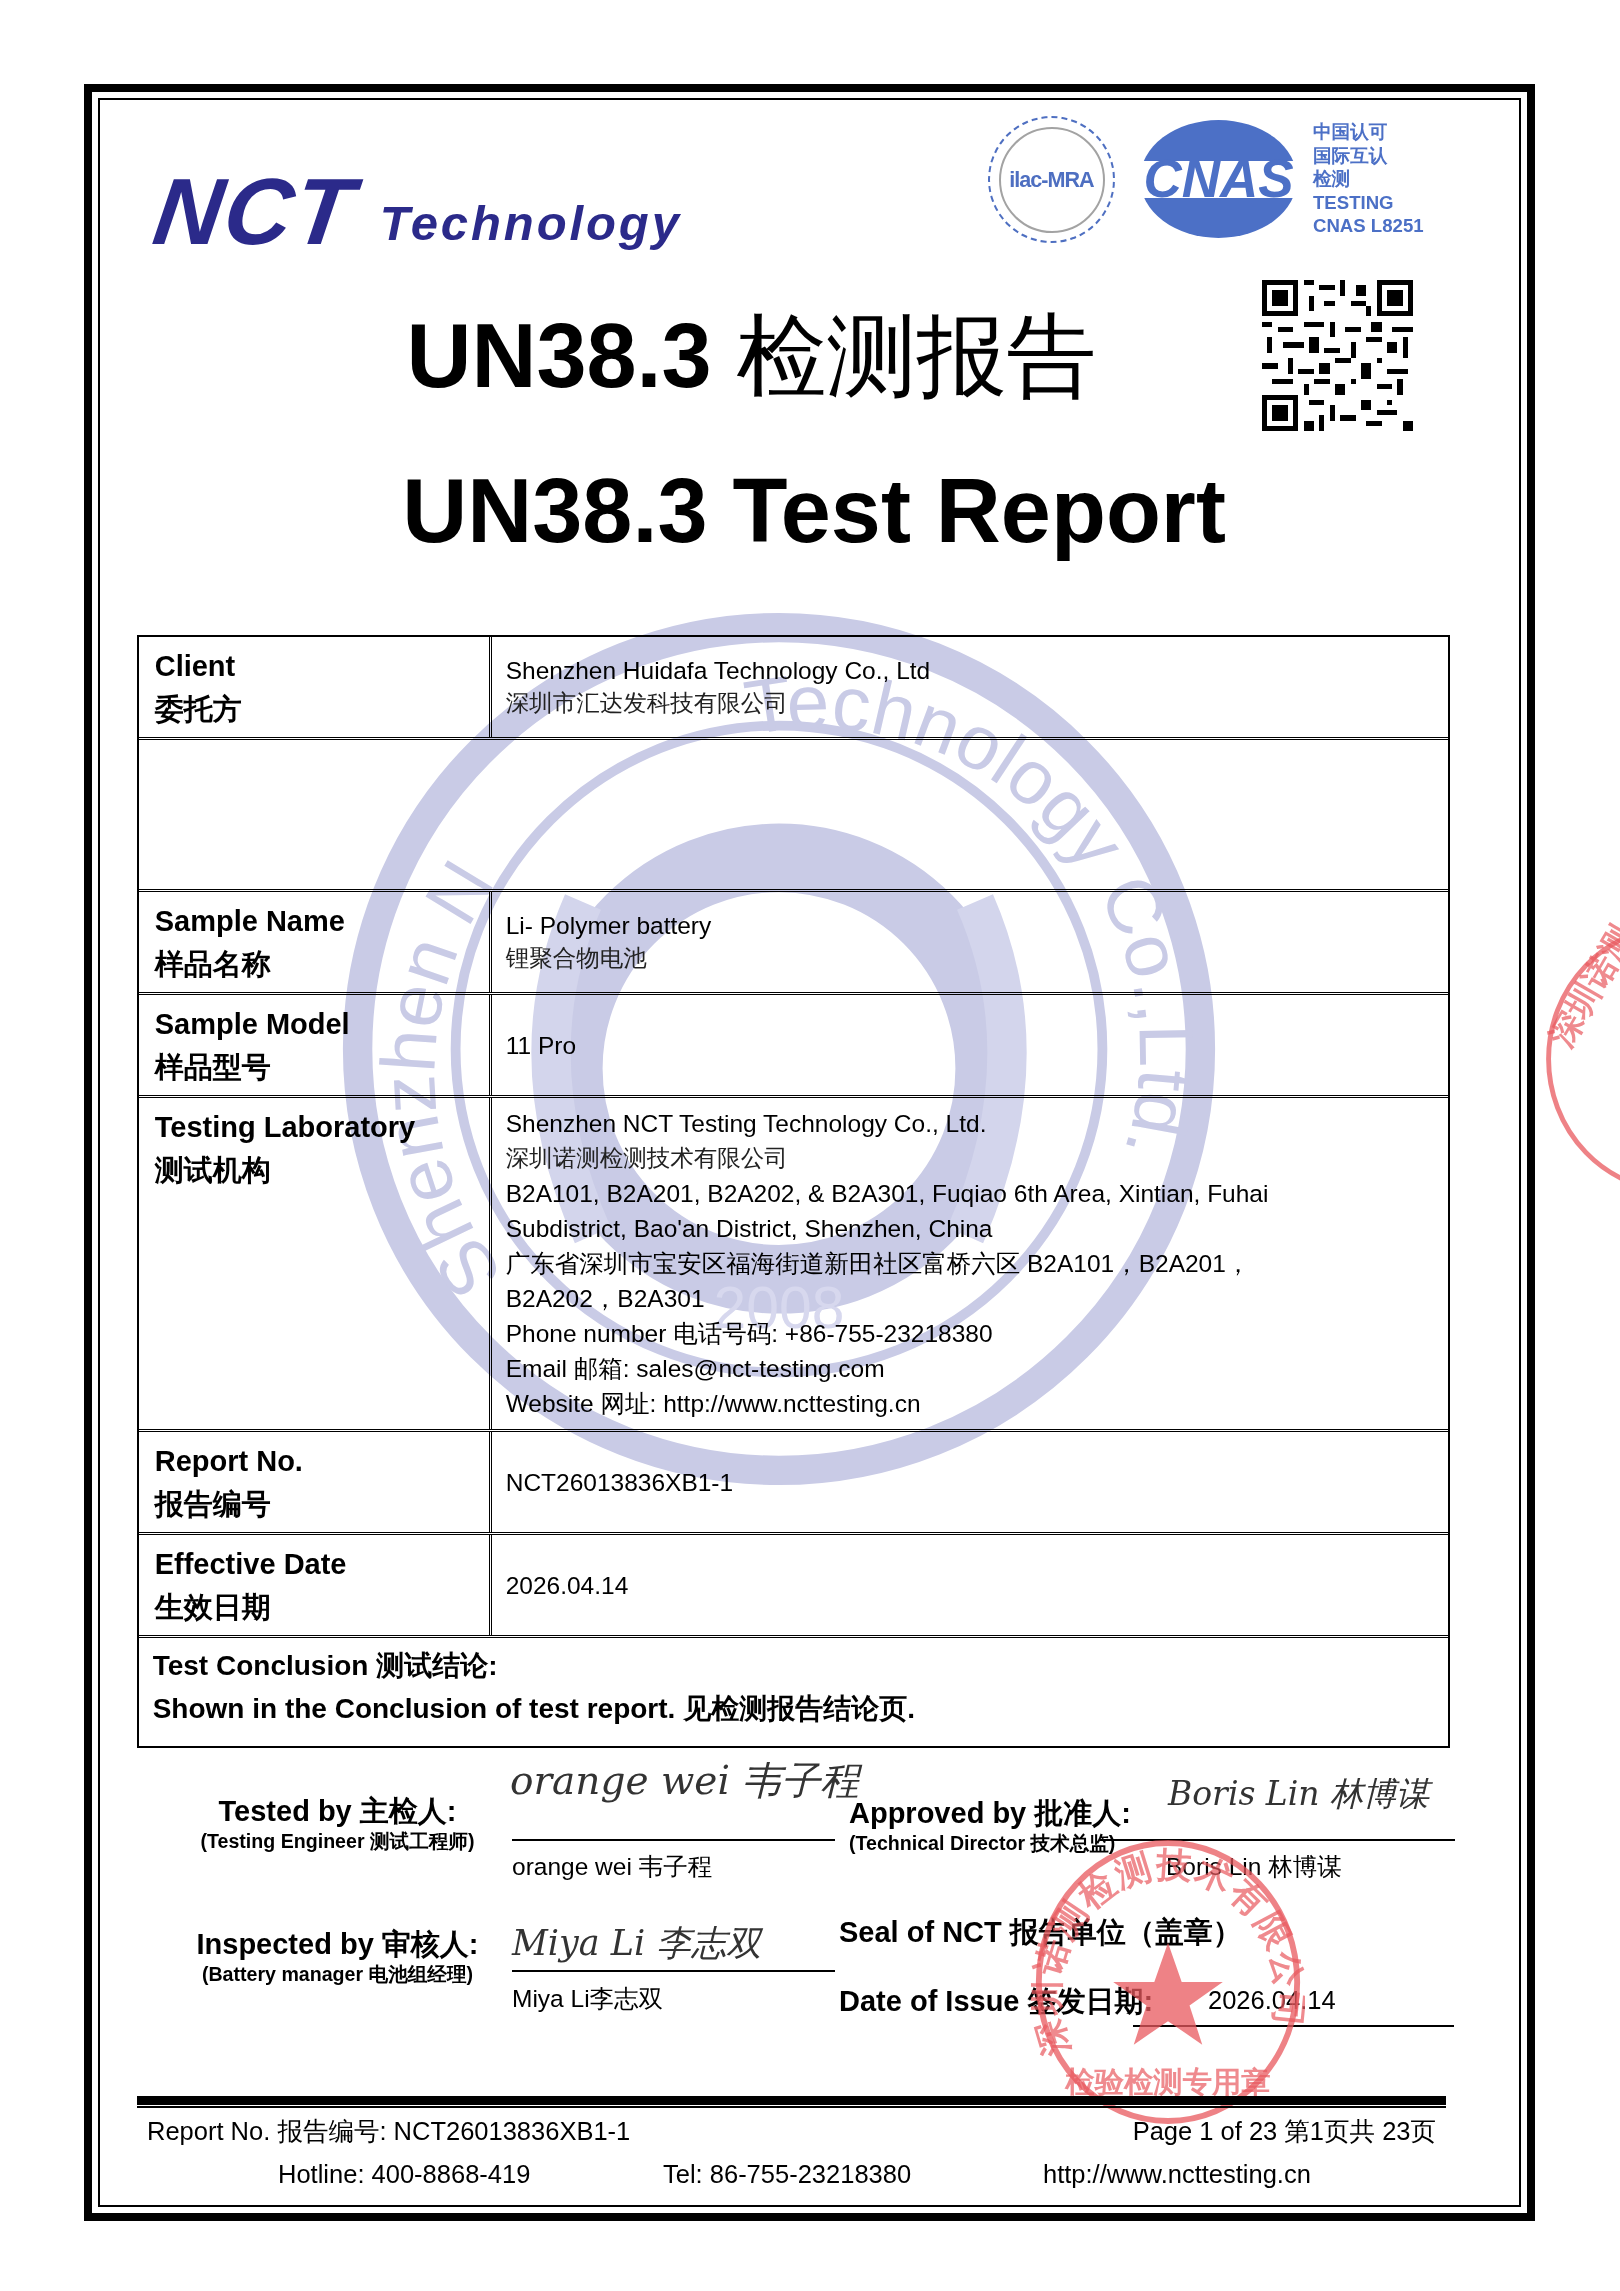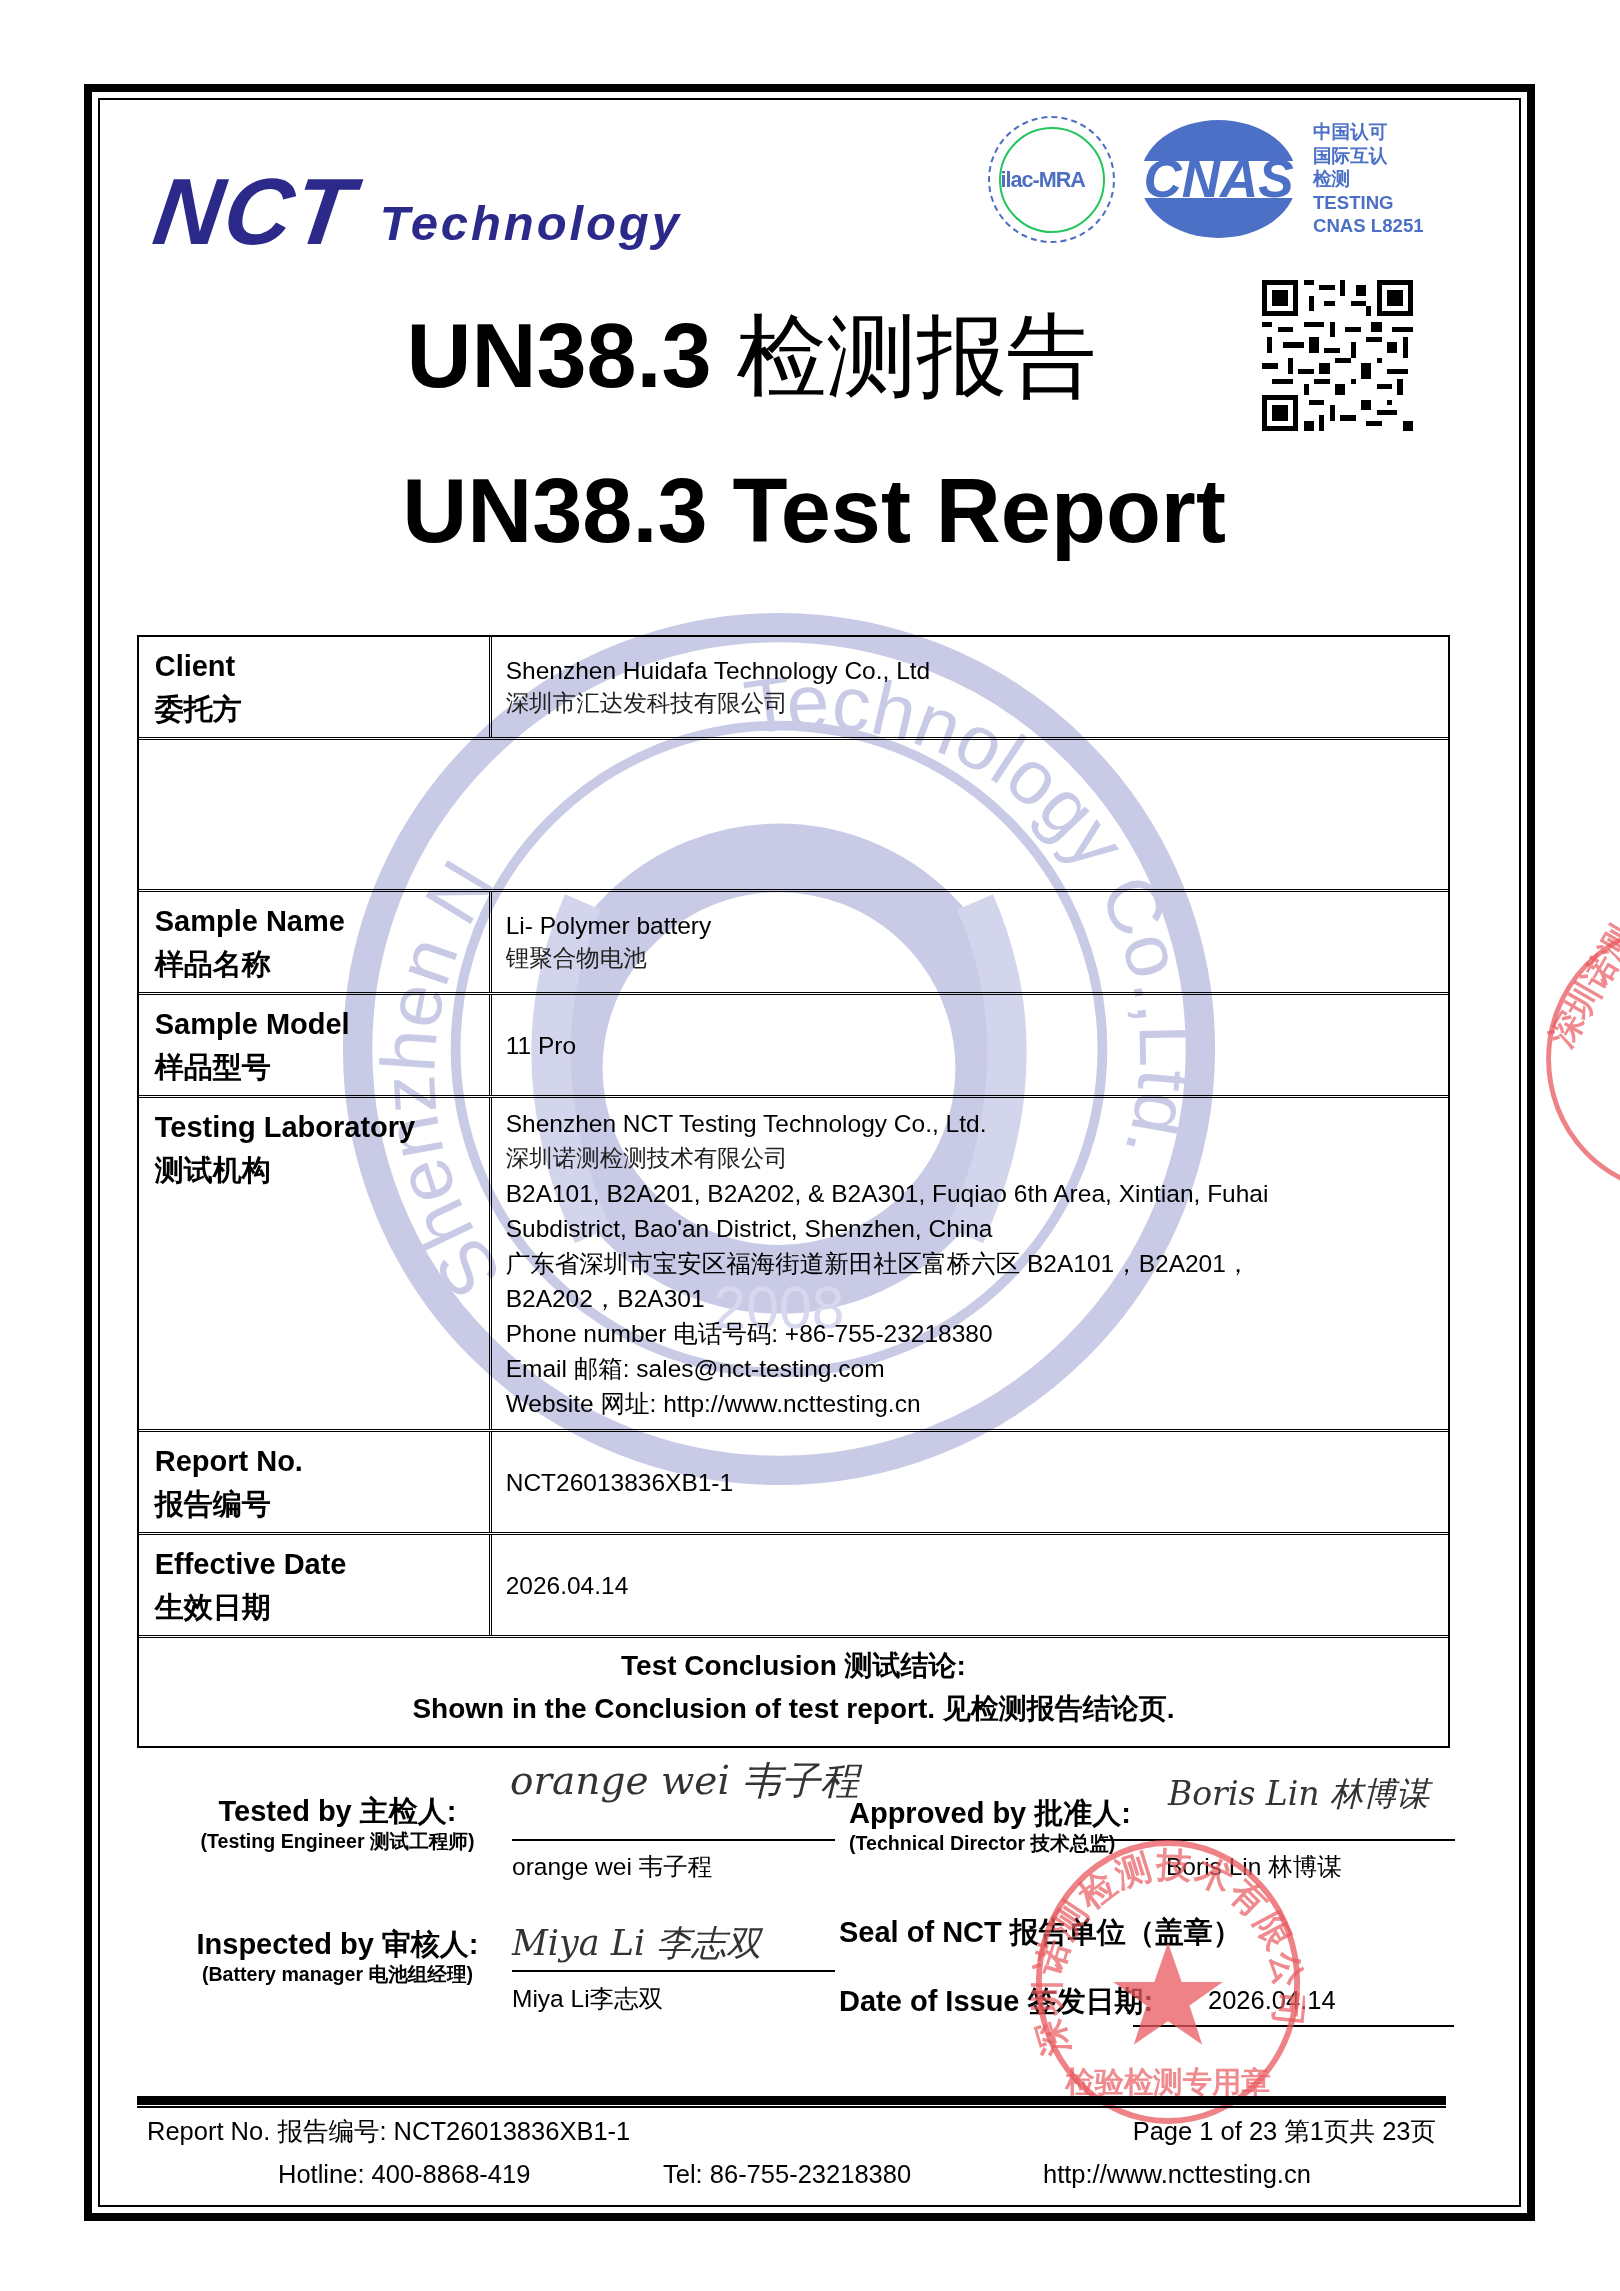--- a/index.html
+++ b/index.html
@@ -15,22 +15,22 @@
   
   .logo { position:absolute; left:155px; top:165px; display:flex; align-items:flex-end; }
   .logo-nct { font-family:"Liberation Sans", sans-serif; font-weight:900; font-style:italic;
               font-size:94px; color:#2b2a8a; letter-spacing:2px; line-height:1;
               transform:skewX(-8deg); position:relative; }
   .logo-tech { font-family:"Liberation Sans", sans-serif; font-weight:700; font-style:italic;
                font-size:49px; color:#2b2a8a; margin-left:25.5px; margin-bottom:7.8px; letter-spacing:2.9px; }
 
   .ilac { position:absolute; left:988px; top:116px; width:127px; height:127px; border-radius:50%;
           border:2.9px dashed #4e6fc1; box-sizing:border-box; display:flex; align-items:center; justify-content:center; }
-  .ilac-inner { width:102px; height:102px; border-radius:50%; border:2px solid #22c55e;
-                display:flex; align-items:center; }
+  .ilac-inner { width:102px; height:102px; border-radius:50%; border:2px solid #a3a3a3;
+                display:flex; align-items:center; justify-content:center; }
   .ilac-text { font-size:21.6px; font-weight:700; color:#4e6fc1; letter-spacing:-1px; }
 
   .cnas { position:absolute; left:1140px; top:120px; width:157px; height:118px; }
   .cnas-ring { position:absolute; left:0; top:0; width:157px; height:118px; border-radius:50%;
                background:#4c70c6; }
   .cnas-band { position:absolute; left:-3.9px; top:41px; width:165px; height:37px; background:#fff; }
   .cnas-text { position:absolute; left:0; top:29px; width:157px; text-align:center;
                font-size:53px; font-weight:900; font-style:italic; color:#4c70c6; line-height:59px; }
 
   .cnas-caption { position:absolute; left:1313px; top:120px; font-size:18.6px; font-weight:700;
@@ -52,21 +52,21 @@
           border:2.9px double #000; }
   .info-row { display:flex; border-bottom:3.9px double #000; }
   .info-row:last-child { border-bottom:none; }
   .lbl { width:353px; border-right:3.9px double #000; padding:7.8px 0 7.8px 15.7px; box-sizing:border-box;
          display:flex; flex-direction:column; justify-content:flex-start; }
   .lbl .en { font-size:29px; font-weight:700; line-height:43px; }
   .lbl .cn { font-size:29px; font-weight:700; line-height:43px; font-family:"DejaVu Sans", sans-serif; }
   .val { flex:1; padding:7.8px 13.7px; box-sizing:border-box; display:flex; flex-direction:column; justify-content:center;
          font-size:24.5px; line-height:33px; }
   .val .cn { font-family:"DejaVu Sans", sans-serif; font-weight:300; color:#222; font-size:23.5px; }
-  .concl { padding:5.9px 13.7px; font-size:28px; font-weight:700; line-height:43px;align-items:center; }
+  .concl { padding:5.9px 13.7px; font-size:28px; font-weight:700; line-height:43px; }
 
   
   .sig-label { position:absolute; text-align:center; }
   .sig-label .main { font-size:29px; font-weight:700; line-height:35px; }
   .sig-label .sub { font-size:19.6px; font-weight:700; line-height:25.5px; }
   .sig-line { position:absolute; height:2px; background:#000; }
   .sig-name { position:absolute; font-size:24.5px; line-height:29px; }
   .sig-name .cn { font-family:"DejaVu Sans", sans-serif; font-weight:300; }
   .handwriting { position:absolute; font-family:"DejaVu Serif", serif; font-style:italic; color:#333; font-size:39px; }
   .row-label { position:absolute; font-size:29px; font-weight:700; line-height:35px; }

